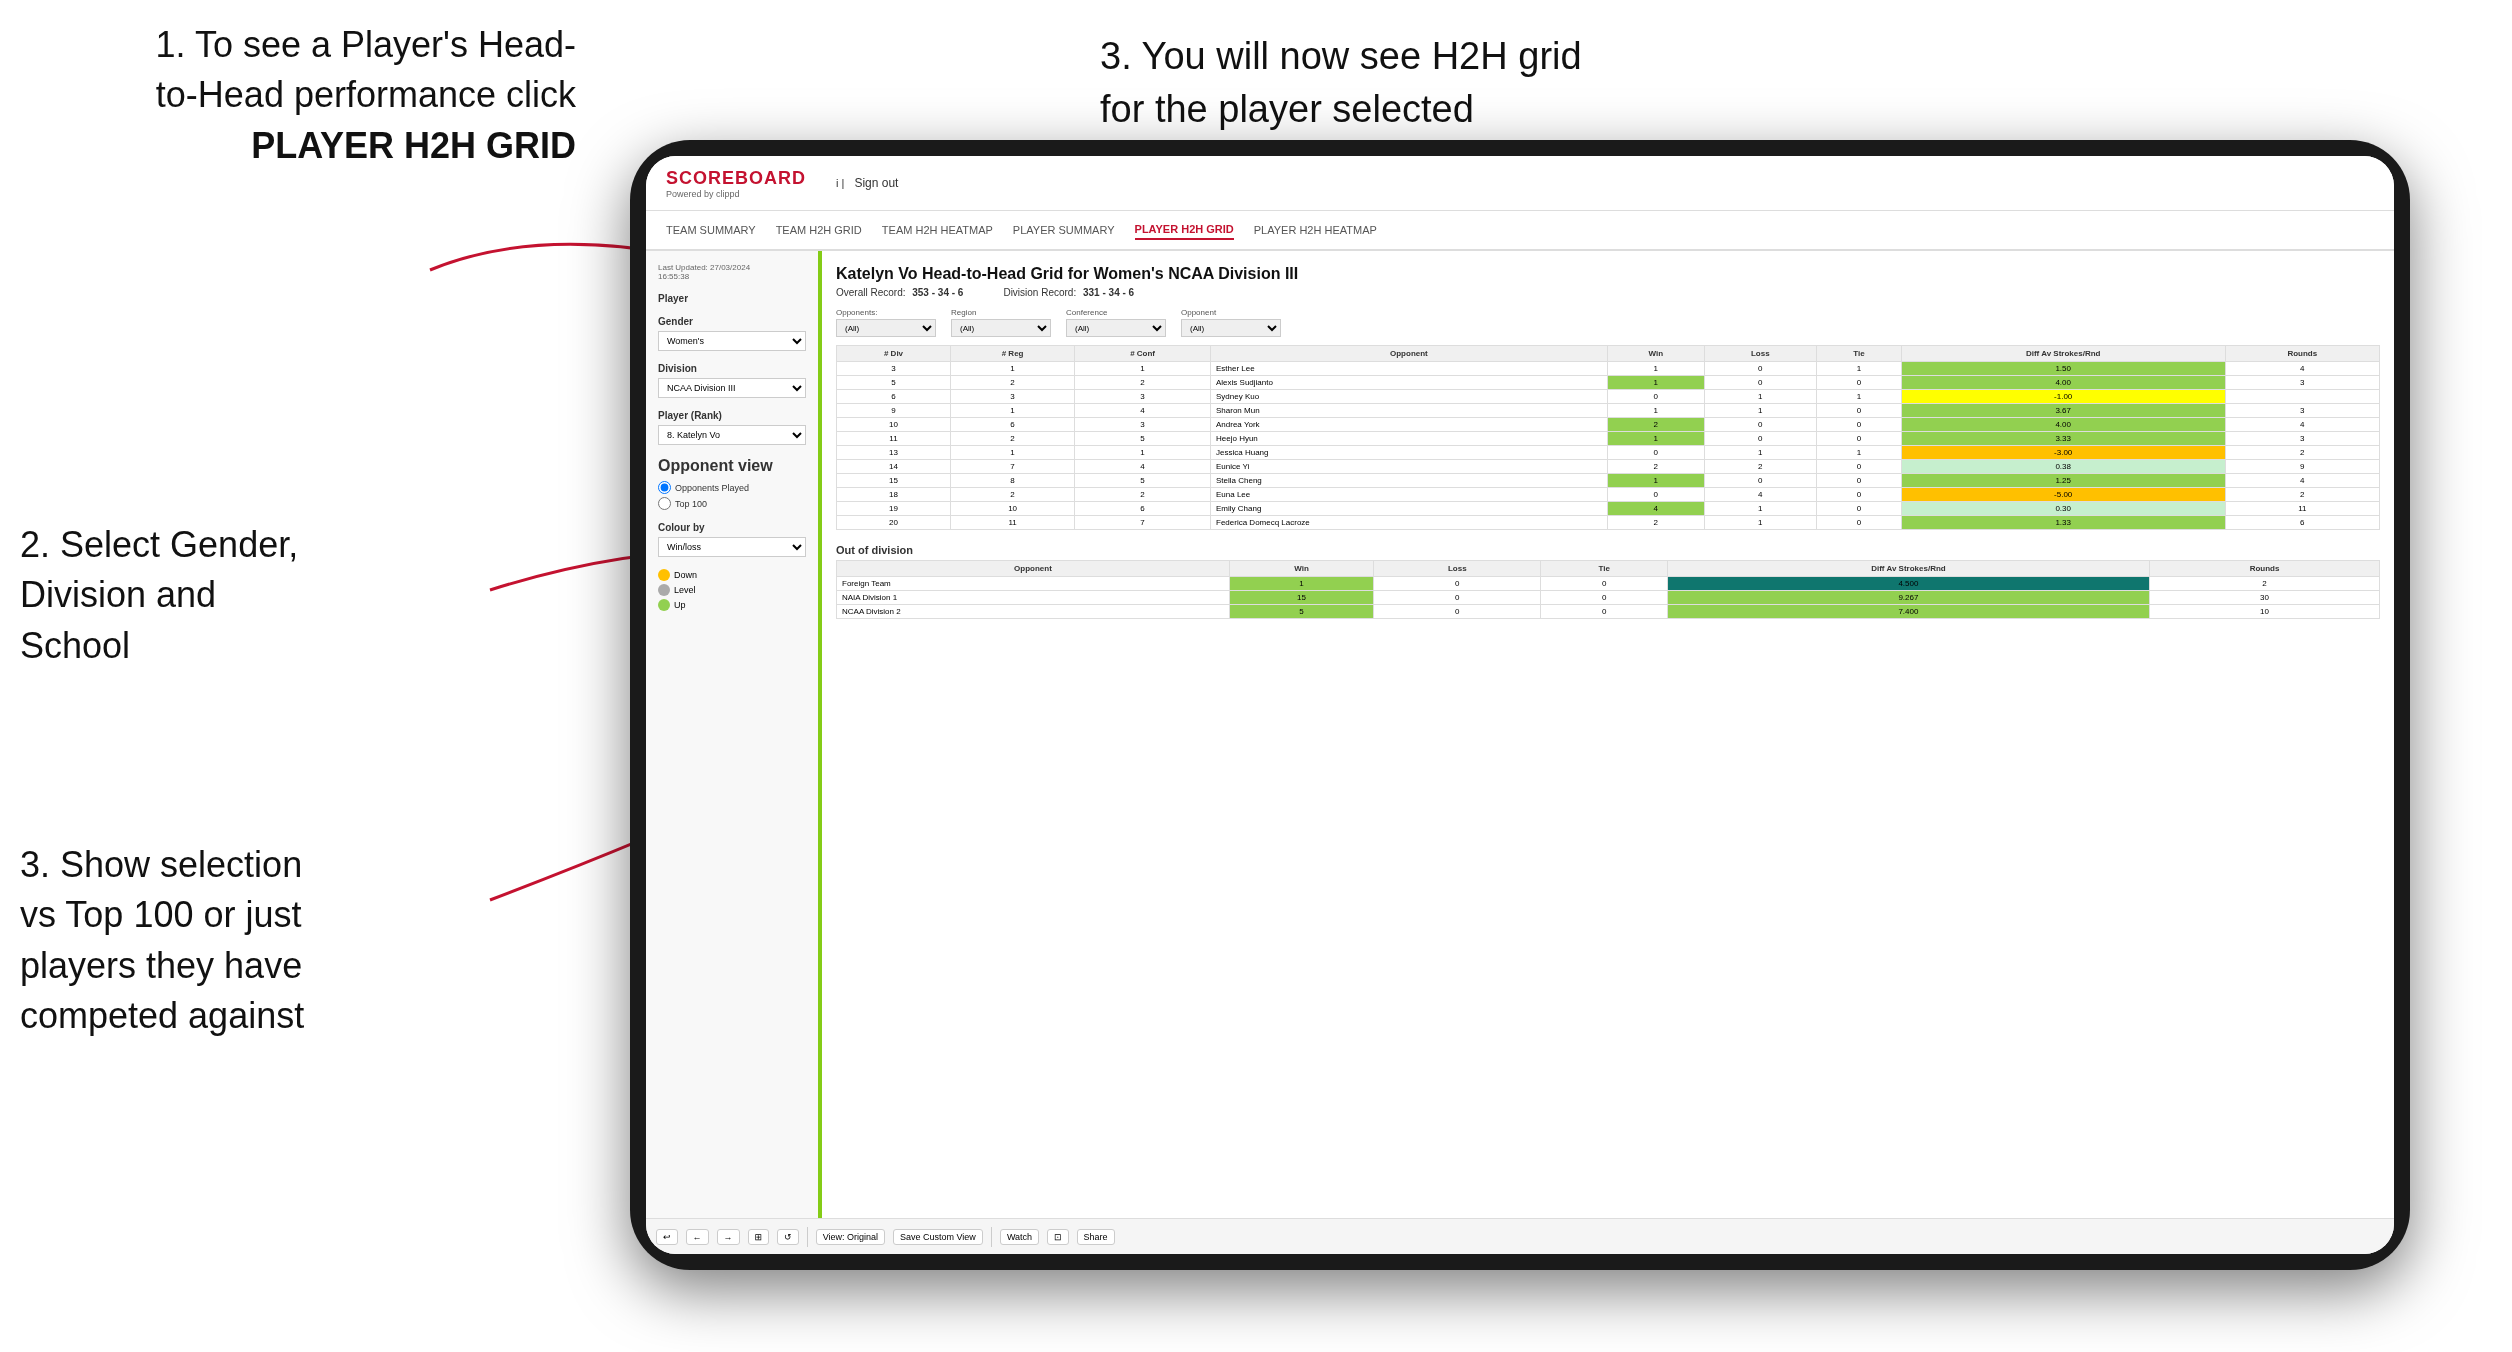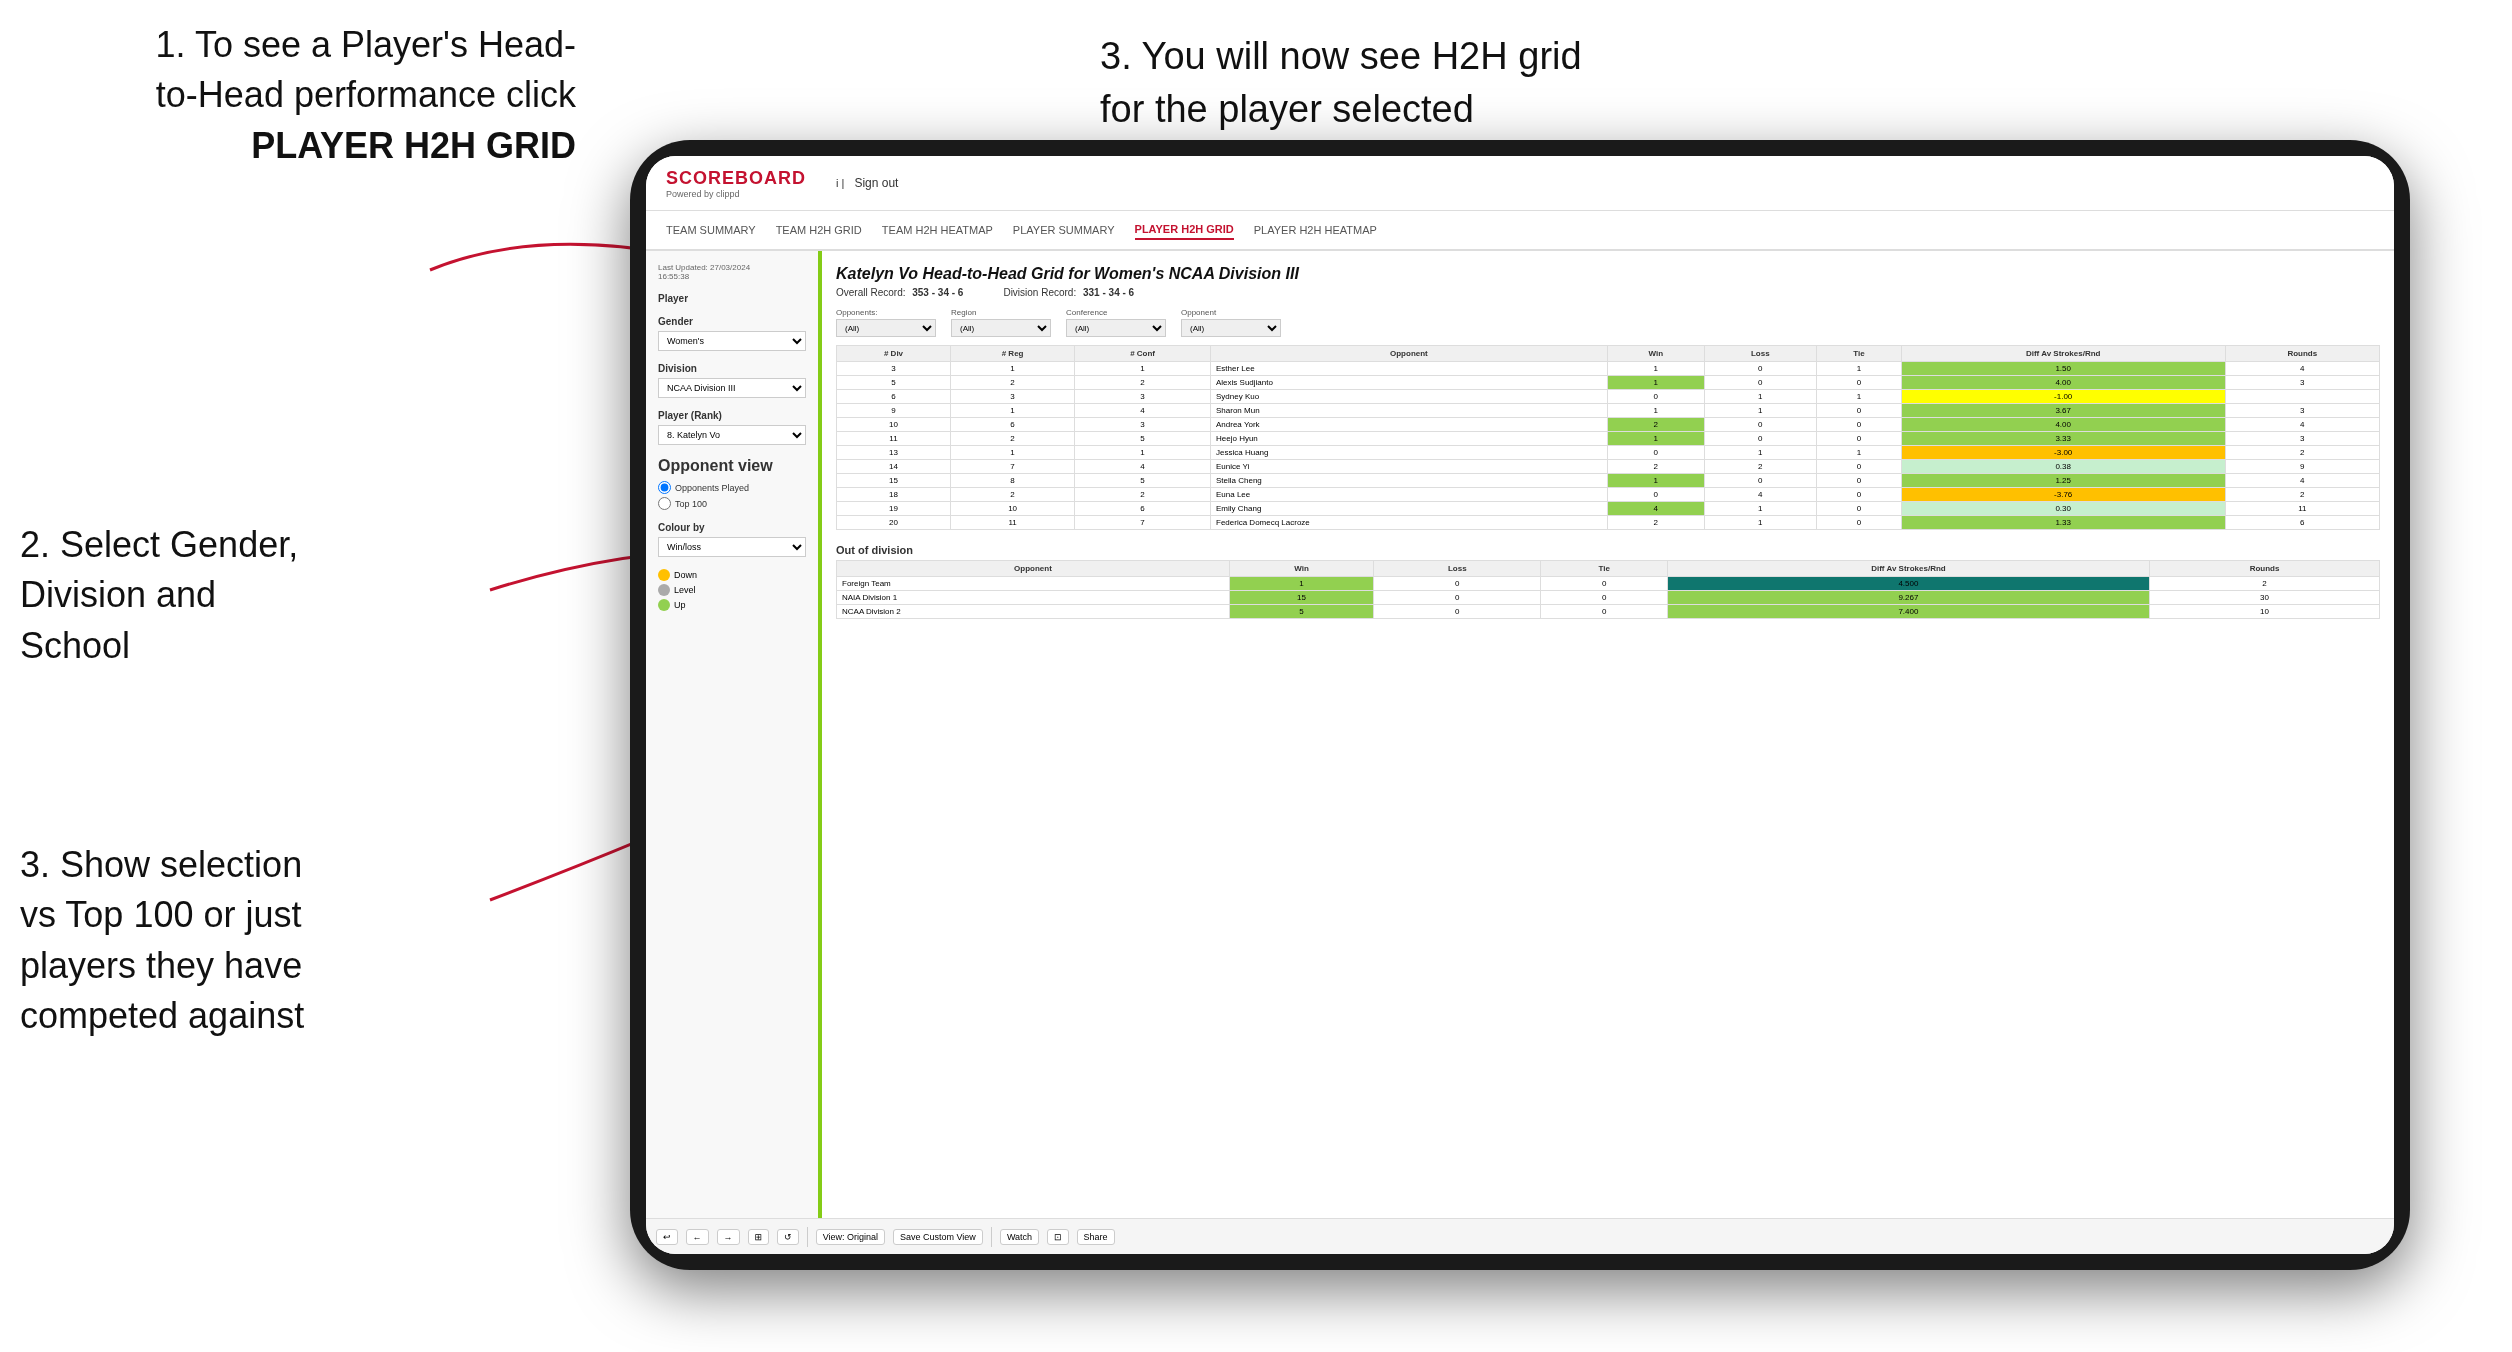--- a/index.html
+++ b/index.html
@@ -242,21 +242,20 @@
       padding: 14px;
       overflow-y: auto;
       font-size: 10px;
     }
 
     .page-title {
       font-size: 16px;
       font-weight: bold;
       color: #111;
       margin-bottom: 4px;
-      font-style: italic;
     }
 
     .record-row {
       display: flex;
       gap: 40px;
       font-size: 10px;
       color: #333;
       margin-bottom: 10px;
     }
 
@@ -652,21 +651,21 @@
       <td>4</td>
     </tr>
               <tr>
       <td>18</td>
       <td>2</td>
       <td>2</td>
       <td class="td-left">Euna Lee</td>
       <td style="background:">0</td>
       <td>4</td>
       <td>0</td>
-      <td style="background:#ffc000">-3.76</td>
+      <td style="background:#ffc000">-5.00</td>
       <td>2</td>
     </tr>
               <tr>
       <td>19</td>
       <td>10</td>
       <td>6</td>
       <td class="td-left">Emily Chang</td>
       <td style="background:#92d050">4</td>
       <td>1</td>
       <td>0</td>

